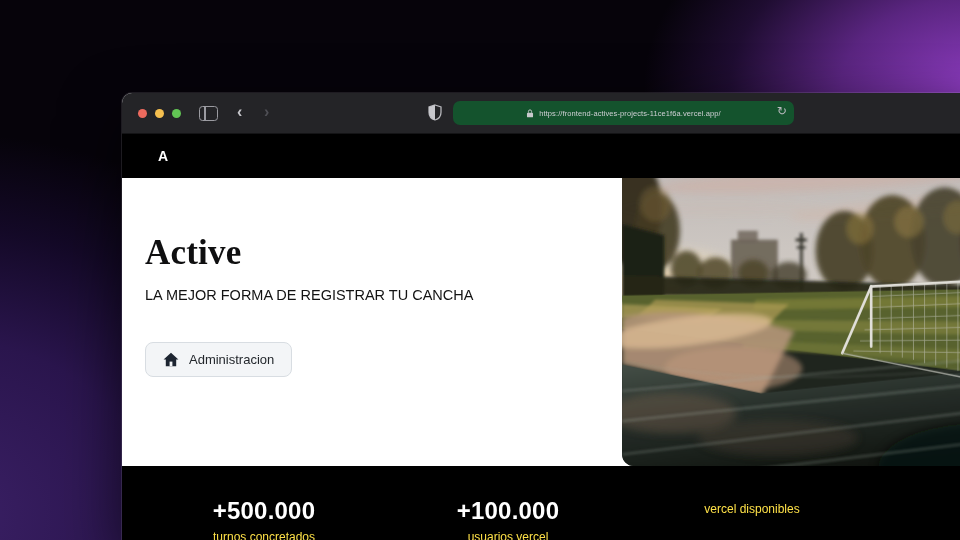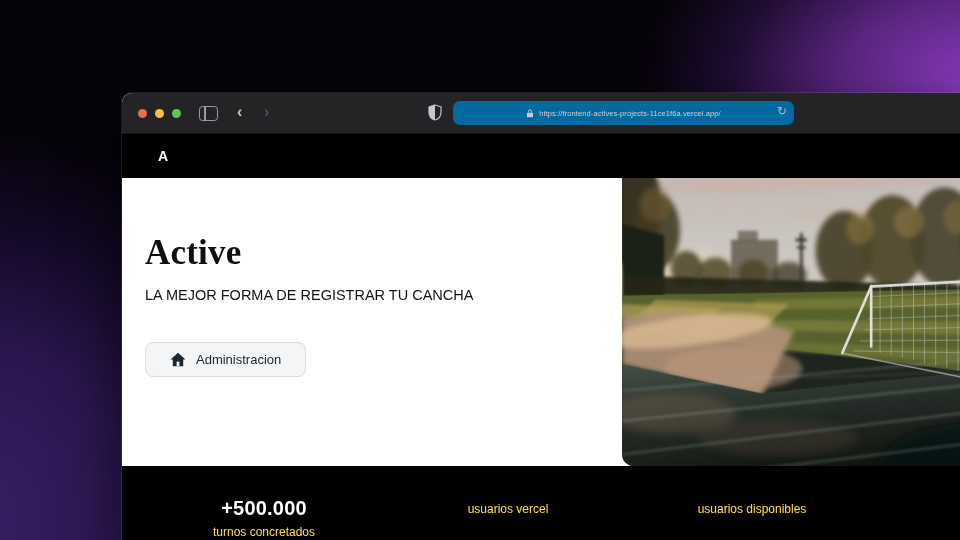--- a/index.html
+++ b/index.html
@@ -24,43 +24,43 @@
   .dot.green{left:50px;}
   .sidebar-toggle{position:absolute;left:77px;top:13px;width:17px;height:13px;
     border:1.5px solid #9b9ba1;border-radius:3.5px;}
   .sidebar-toggle::before{content:"";position:absolute;left:4px;top:0;bottom:0;width:1.5px;background:#9b9ba1;}
   .nav-arrow{position:absolute;top:9px;font-size:16px;line-height:20px;font-weight:700;cursor:default;}
   .nav-arrow.back{left:115px;color:#c7c7cc;}
   .nav-arrow.fwd{left:142px;color:#4f4f55;}
   .shield{position:absolute;left:306px;top:11px;width:14px;height:17px;}
   .url-bar{
     position:absolute;left:331px;top:8px;width:341px;height:24px;border-radius:7px;
-    background:#0369a1;display:flex;align-items:center;justify-content:center;gap:5px;
+    background:#14532d;display:flex;align-items:center;justify-content:center;gap:5px;
     color:#cfcfd4;font-size:7.5px;letter-spacing:.1px;
   }
   .reload{position:absolute;right:7px;top:3px;font-size:12px;color:#b9b9be;}
   
   .site-nav{height:44px;flex:0 0 44px;background:#000;display:flex;align-items:center;padding-left:36px;}
   .logo{color:#fff;font-size:14px;font-weight:600;letter-spacing:.5px;}
   
   .hero{flex:0 0 288px;height:288px;display:flex;background:#fff;}
   .hero-left{width:500px;flex:0 0 500px;box-sizing:border-box;padding:55px 0 0 23px;}
   .hero-title{margin:0;font-size:35px;font-weight:700;color:#0f0f10;letter-spacing:.2px;font-family:Liberation Serif, serif;}
   .hero-sub{margin:14px 0 16px 0;font-size:14.5px;color:#131313;}
   .admin-btn{
     margin-top:23px;display:inline-flex;align-items:center;gap:10px;
     background:#f3f5f7;border:1px solid #d8dde2;border-radius:8px;
-    padding:9px 24px;font-size:13px;color:#23272c;cursor:pointer;font-family:inherit;
+    padding:9px 17px;font-size:13px;color:#23272c;cursor:pointer;font-family:inherit;
   }
   .hero-right{flex:1;position:relative;overflow:hidden;border-bottom-left-radius:12px;background:#20261f;}
   .hero-right svg{position:absolute;inset:0;width:100%;height:100%;}
   
   .stats{flex:1;background:#000;display:flex;padding-left:20px;padding-top:31px;}
   .stat{width:244px;flex:0 0 244px;text-align:center;color:#fff;}
-  .stat-value{font-size:20px;font-weight:700;letter-spacing:.2px;}
+  .stat-value{font-size:24px;font-weight:700;letter-spacing:.2px;}
   .stat-label{font-size:12px;margin-top:5px;color:#fde047;}
 </style>
 </head>
 <body>
 
 <div class="window">
 
   <div class="toolbar">
     <span class="dot red" style="background:#ed6a5e"></span>
     <span class="dot yellow" style="background:#f5bf4f"></span>
@@ -236,20 +236,21 @@
       </svg>
     </div>
   </div>
 
   <div class="stats">
     <div class="stat">
       <div class="stat-value">+500.000</div>
       <div class="stat-label">turnos concretados</div>
     </div>
     <div class="stat">
+      <div class="stat-value">+100.000</div>
       <div class="stat-label">usuarios vercel</div>
     </div>
     <div class="stat">
-      <div class="stat-label">usuarios disponibles</div>
+      <div class="stat-label">vercel disponibles</div>
     </div>
   </div>
 
 </div>
 
 </body></html>

